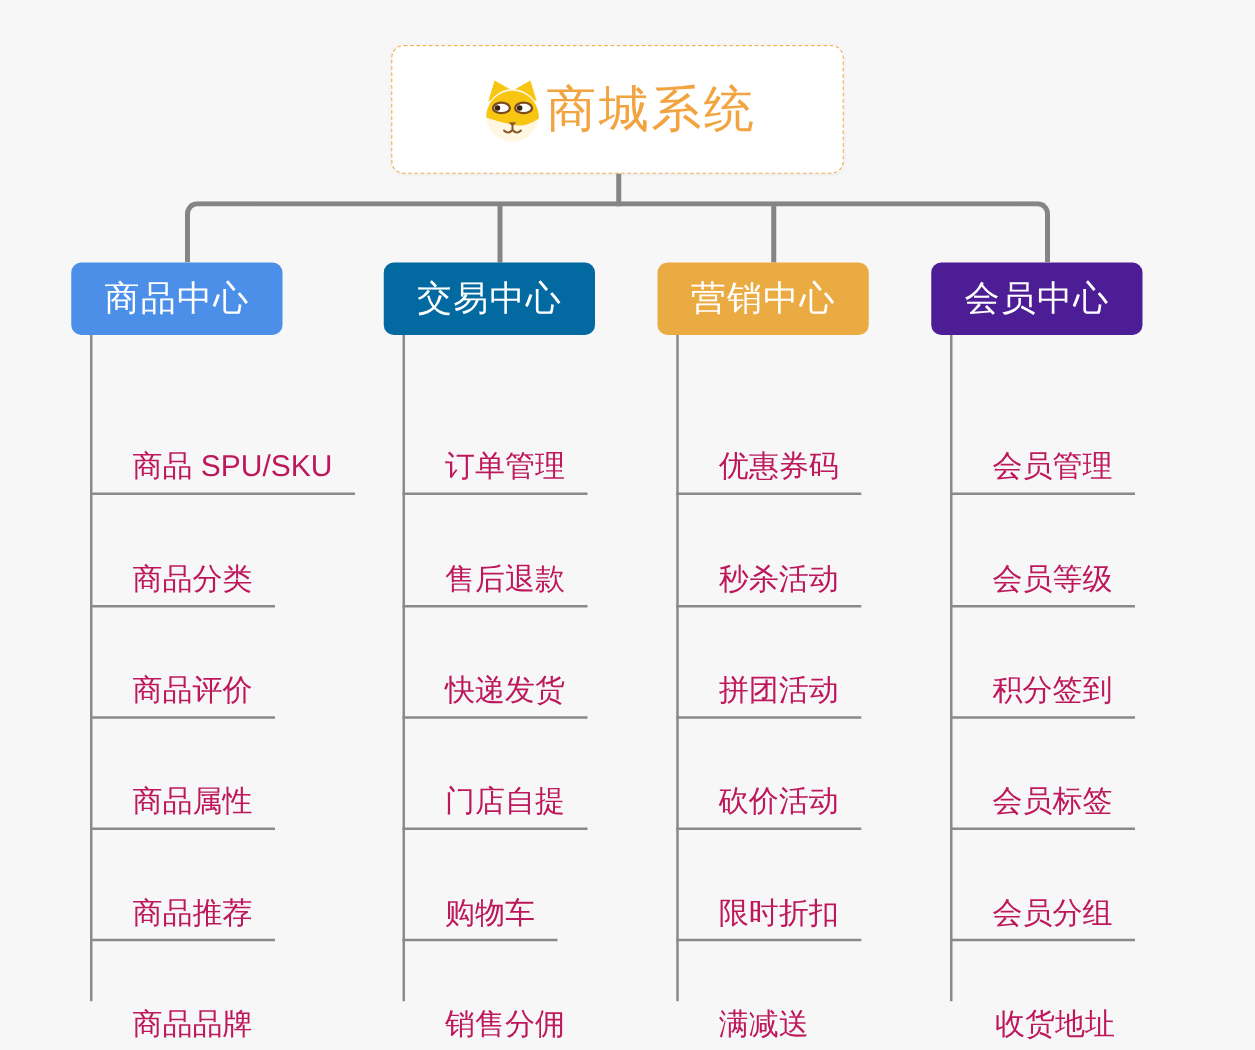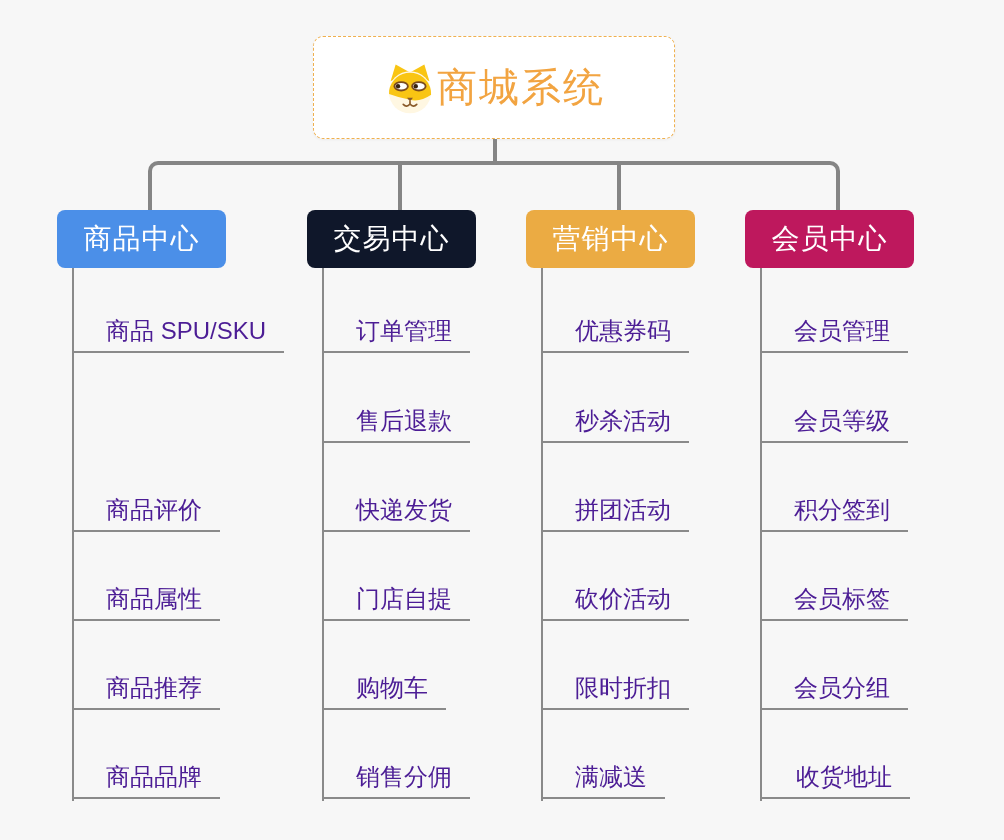--- a/index.html
+++ b/index.html
@@ -27,22 +27,22 @@
   .branch-box{position:absolute;top:210px;width:169px;height:58px;border-radius:8px;
     display:flex;align-items:center;justify-content:center;
     color:#ffffff;font-size:28px;letter-spacing:1px;}
   .b1{left:57px;}  .b2{left:307px;}  .b3{left:526px;font-family:Liberation Serif, serif;}  .b4{left:745px;}
 
   
   .trunk{position:absolute;top:268px;width:2px;height:533px;background:#8a8a8a;}
   .t1{left:72px;} .t2{left:322px;} .t3{left:541px;} .t4{left:760px;}
 
   
-  .item{position:absolute;white-space:nowrap;color:#4c1d95;font-size:24px;line-height:30px;
-    padding:0 18px 5px 34px;border-bottom:2px solid #8a8a8a;}
+  .item{position:absolute;white-space:nowrap;color:#be185d;font-size:24px;line-height:30px;
+    padding:0 18px 5px 34px;border-bottom:2px solid #8a8a8a;margin-top:43px;}
   .c1{left:72px;} .c2{left:322px;} .c3{left:541px;} .c4{left:760px;}
   .r0{top:316px;} .r1{top:406px;} .r2{top:495px;} .r3{top:584px;} .r4{top:673px;} .r5{top:762px;}
 </style>
 </head>
 <body>
 
 <div class="canvas">
 
   <div class="root-node" style="border-color: rgb(240, 176, 78);">
     <span style="display:inline-flex;">
@@ -63,36 +63,37 @@
   </div>
 
   <div class="conn stub-root" style="background: rgb(133, 133, 133);"></div>
   <div class="rail" style="border-color: rgb(133, 133, 133);"></div>
   <div class="conn stub-b2" style="background: rgb(133, 133, 133);"></div>
   <div class="conn stub-b3" style="background: rgb(133, 133, 133);"></div>
 
   <div class="branch-box b1" style="background: rgb(75, 143, 232);">
     <span>商品中心</span>
   </div>
-  <div class="branch-box b2" style="background: #0f172a; align-items: center;">
+  <div class="branch-box b2" style="background: #0369a1; align-items: center;">
     <span>交易中心</span>
   </div>
   <div class="branch-box b3" style="background: rgb(235, 171, 67);">
     <span>营销中心</span>
   </div>
-  <div class="branch-box b4" style="background: #be185d;">
+  <div class="branch-box b4" style="background: #4c1d95;">
     <span>会员中心</span>
   </div>
 
   <div class="trunk t1" style="background: rgb(138, 138, 138);"></div>
   <div class="trunk t2" style="background: rgb(138, 138, 138);"></div>
   <div class="trunk t3" style="background: rgb(138, 138, 138);"></div>
   <div class="trunk t4" style="background: rgb(138, 138, 138);"></div>
 
   <div class="item c1 r0" style="border-color: rgb(138, 138, 138);">商品 SPU/SKU</div>
+  <div class="item c1 r1" style="border-color: rgb(138, 138, 138);">商品分类</div>
   <div class="item c1 r2" style="border-color: rgb(138, 138, 138);">商品评价</div>
   <div class="item c1 r3" style="border-color: rgb(138, 138, 138);">商品属性</div>
   <div class="item c1 r4" style="border-color: rgb(138, 138, 138);">商品推荐</div>
   <div class="item c1 r5" style="border-color: rgb(138, 138, 138);">商品品牌</div>
 
   <div class="item c2 r0" style="border-color: rgb(138, 138, 138);">订单管理</div>
   <div class="item c2 r1" style="border-color: rgb(138, 138, 138);">售后退款</div>
   <div class="item c2 r2" style="border-color: rgb(138, 138, 138);">快递发货</div>
   <div class="item c2 r3" style="border-color: rgb(138, 138, 138);">门店自提</div>
   <div class="item c2 r4" style="border-color: rgb(138, 138, 138);">购物车</div>

